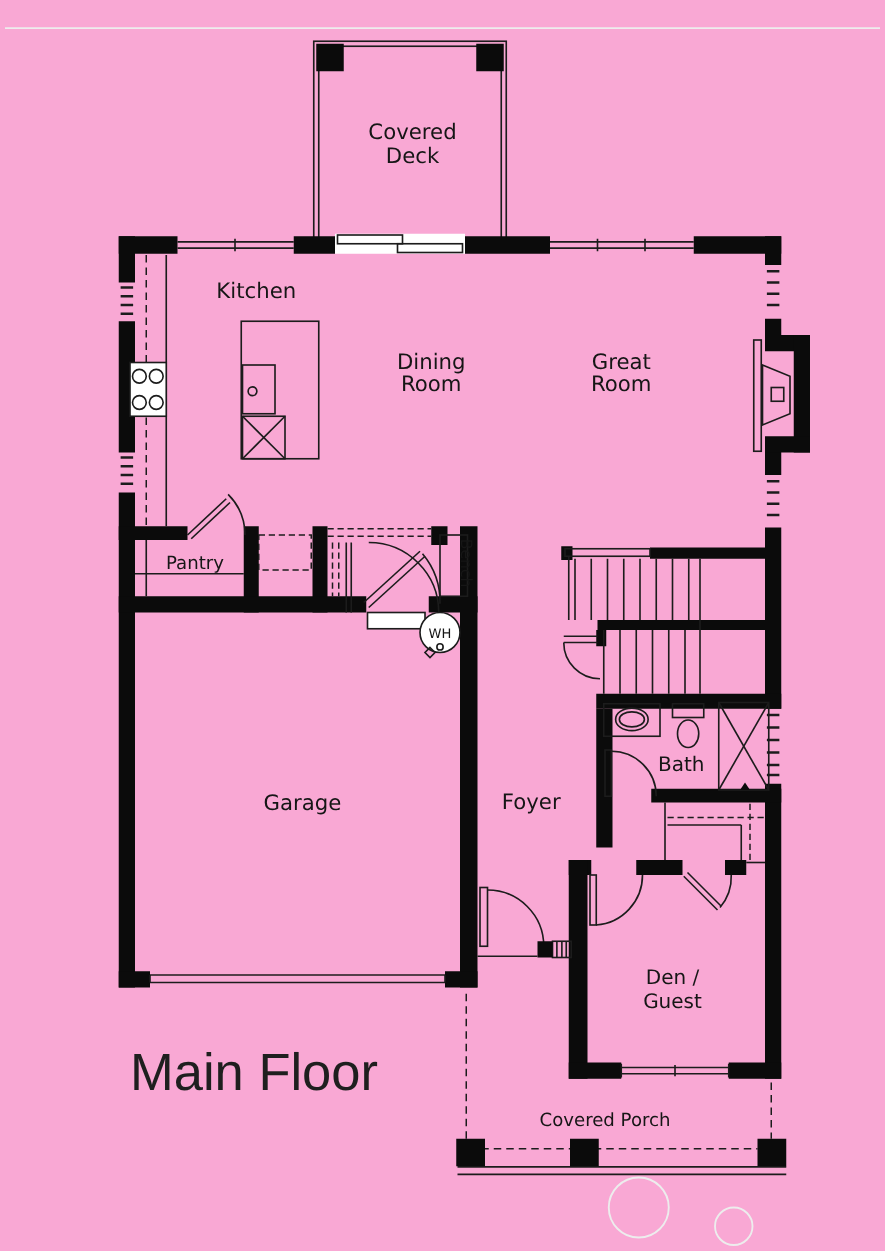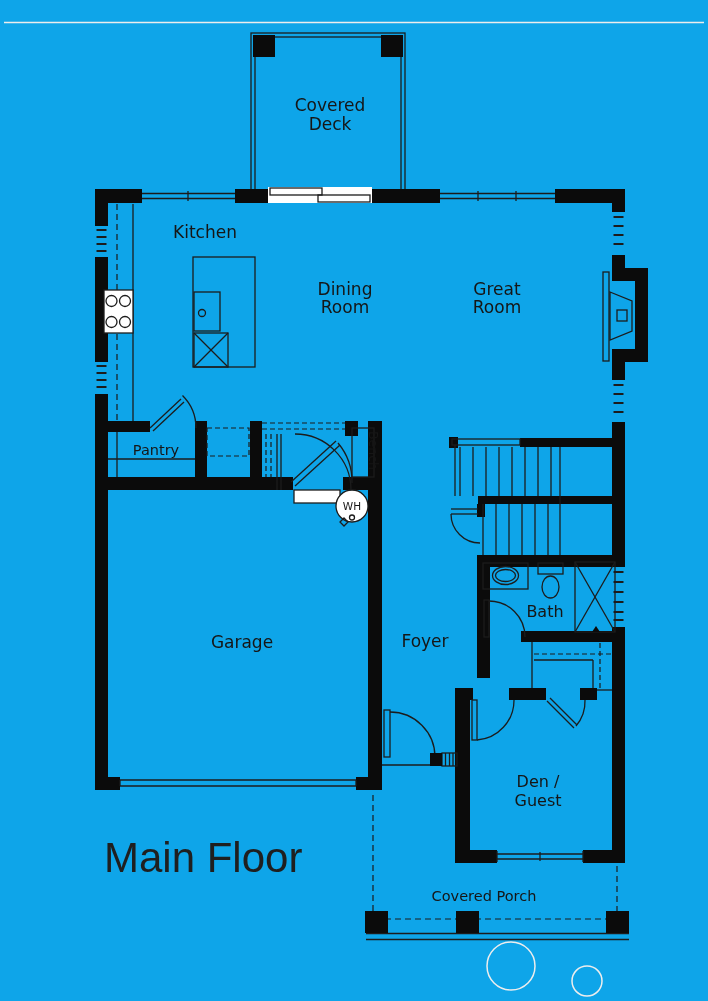--- a/index.html
+++ b/index.html
@@ -1,16 +1,16 @@
 <!DOCTYPE html>
 <html style="--wall: #0b0b0b; --line: #1c1c1c; --text: #161616; --title: #1f1f1f; --faint: #ededed;"><head>
 <meta charset="utf-8">
 <style>
   html,body{margin:0;padding:0;background:#ffffff;}
-  .page{position:relative;width:708px;height:1001px;background:#0ea5e9;overflow:hidden;}
+  .page{position:relative;width:708px;height:1001px;background:#f9a8d4;overflow:hidden;}
   svg{display:block;}
   .wall{fill:var(--wall,#0b0b0b);stroke:none;}
   .thin{stroke:var(--line,#1c1c1c);stroke-width:1.3;fill:none;}
   .thin2{stroke:var(--line,#1c1c1c);stroke-width:2;fill:none;}
   .whitefill{fill:#ffffff;}
   .dash{stroke:var(--line,#1c1c1c);stroke-width:1.2;fill:none;stroke-dasharray:6 4;}
   .dash2{stroke:var(--line,#1c1c1c);stroke-width:1.2;fill:none;stroke-dasharray:5 3;}
   .faint{stroke:var(--faint,#ededed);stroke-width:1.5;fill:none;}
   .lbl{font-family:"DejaVu Sans",sans-serif;fill:var(--text,#161616);}
   .s17{font-size:17px;}

